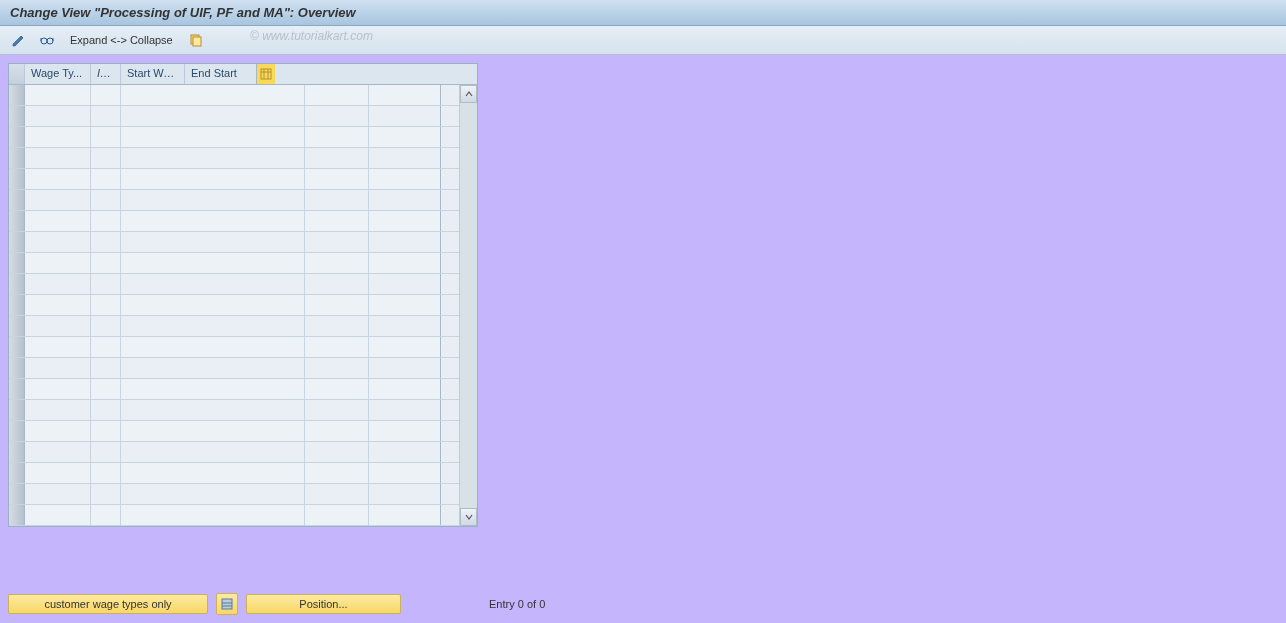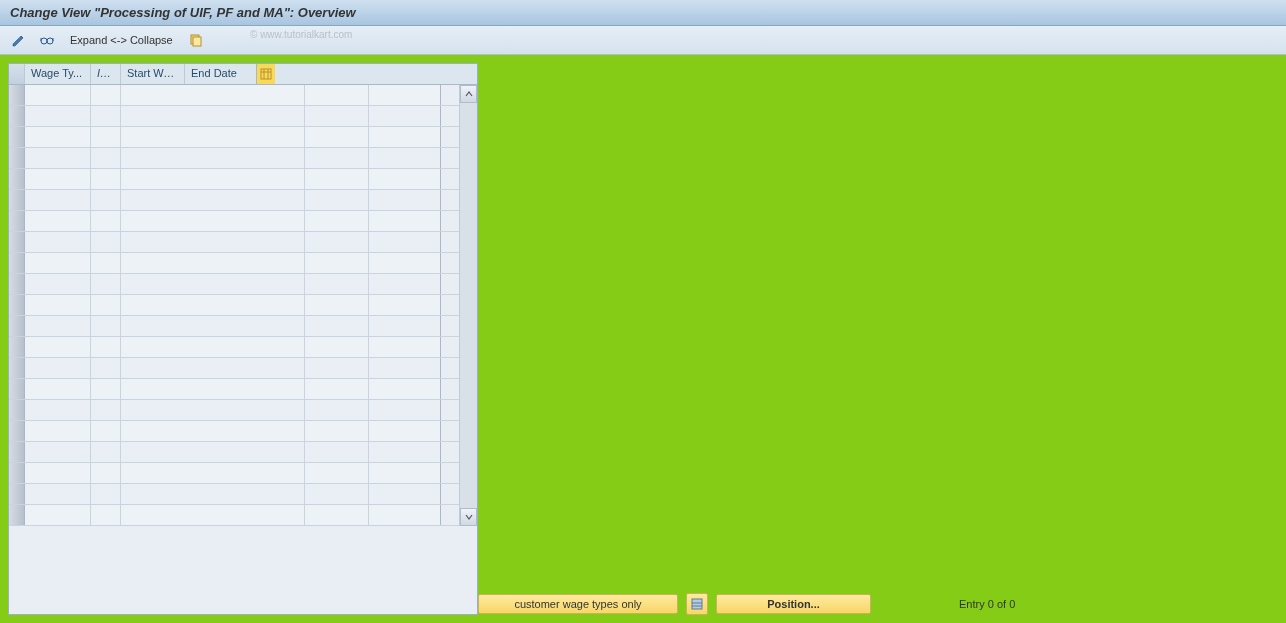--- a/index.html
+++ b/index.html
@@ -44,31 +44,32 @@
       border-radius: 2px;
     }
     .expand-collapse-label {
       color: #333;
       padding: 0 6px;
     }
     .watermark {
       position: absolute;
       left: 250px;
       top: 3px;
-      font-size: 10px;
+      font-size: 12px;
       color: rgba(150,155,165,0.55);
       pointer-events: none;
       font-family: Arial, sans-serif;
+      font-style: italic;
     }
     .main-area {
       padding: 8px;
-      background: #84cc16;
+      background: #c4b5fd;
       height: calc(100% - 55px);
       display: flex;
-      flex-direction: row;
+      flex-direction: column;
     }
     .table-wrap {
       width: 470px;
       border: 1px solid #9ab0c5;
       background: #e8eef4;
       display: flex;
       flex-direction: column;
     }
     .table-header {
       display: flex;
@@ -153,21 +154,21 @@
       background: linear-gradient(to bottom, #fdeaa0, #f8d766);
       border: 1px solid #c9b35a;
       border-radius: 2px;
       padding: 3px 0;
       width: 200px;
       text-align:center;
       color:#333;
       cursor:pointer;
       font-size:11px;
     }
-    .yellow-btn-wide { width:155px; display:flex; align-items:center; justify-content:center; gap:8px;font-weight:bold;}
+    .yellow-btn-wide { width:155px; display:flex; align-items:center; justify-content:center; gap:8px;}
     .yellow-narrow { width:22px; padding:3px 0; display:flex; align-items:center; justify-content:center;}
     .entry-label { color:#333; margin-left:80px; }
     svg { display:block; }
   </style>
 </head>
 <body>
 
 <div class="title-bar">
   <span class="title-text">Change View "Processing of UIF, PF and MA": Overview</span>
 </div>
@@ -198,21 +199,21 @@
   <div class="watermark">© www.tutorialkart.com</div>
 </div>
 
 <div class="main-area">
   <div class="table-wrap">
     <div class="table-header">
       <div class="th-corner"></div>
       <div class="th col-wage">Wage Ty...</div>
       <div class="th col-inf">Inf...</div>
       <div class="th col-start">Start Wage</div>
-      <div class="th col-end">End Date</div>
+      <div class="th col-end">End Start</div>
       <div class="th-config">
         <svg width="12" height="12">
             <rect x="1" y="1" width="10" height="10" fill="#f9d95a" stroke="#b89030"></rect>
             <line x1="1" y1="4" x2="11" y2="4" stroke="#b89030"></line>
             <line x1="4" y1="1" x2="4" y2="11" stroke="#b89030"></line>
             <line x1="8" y1="1" x2="8" y2="11" stroke="#b89030"></line>
           </svg>
       </div>
     </div>
     <div class="table-body-wrap">

